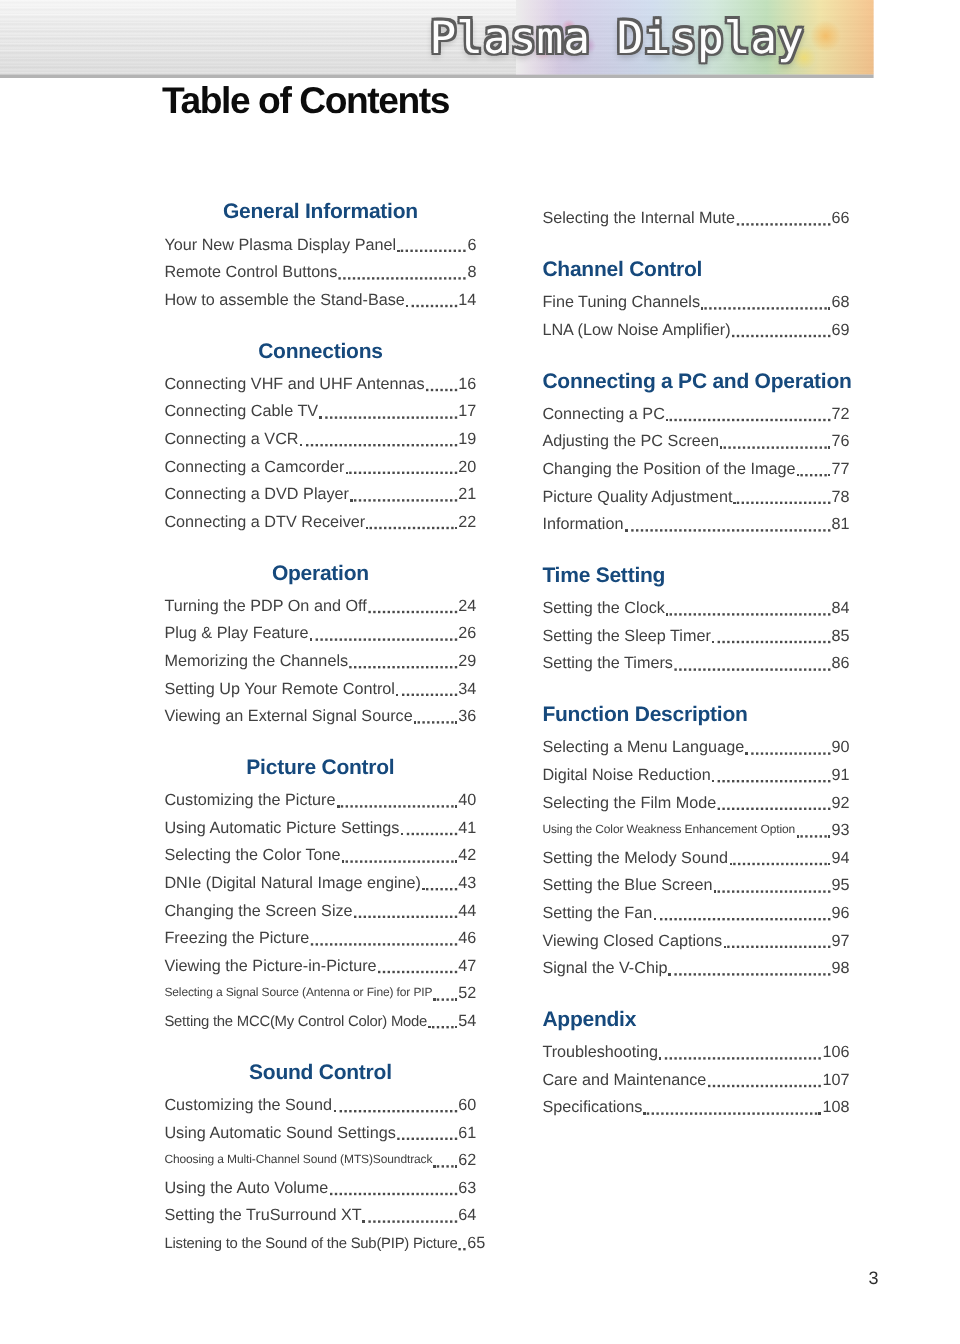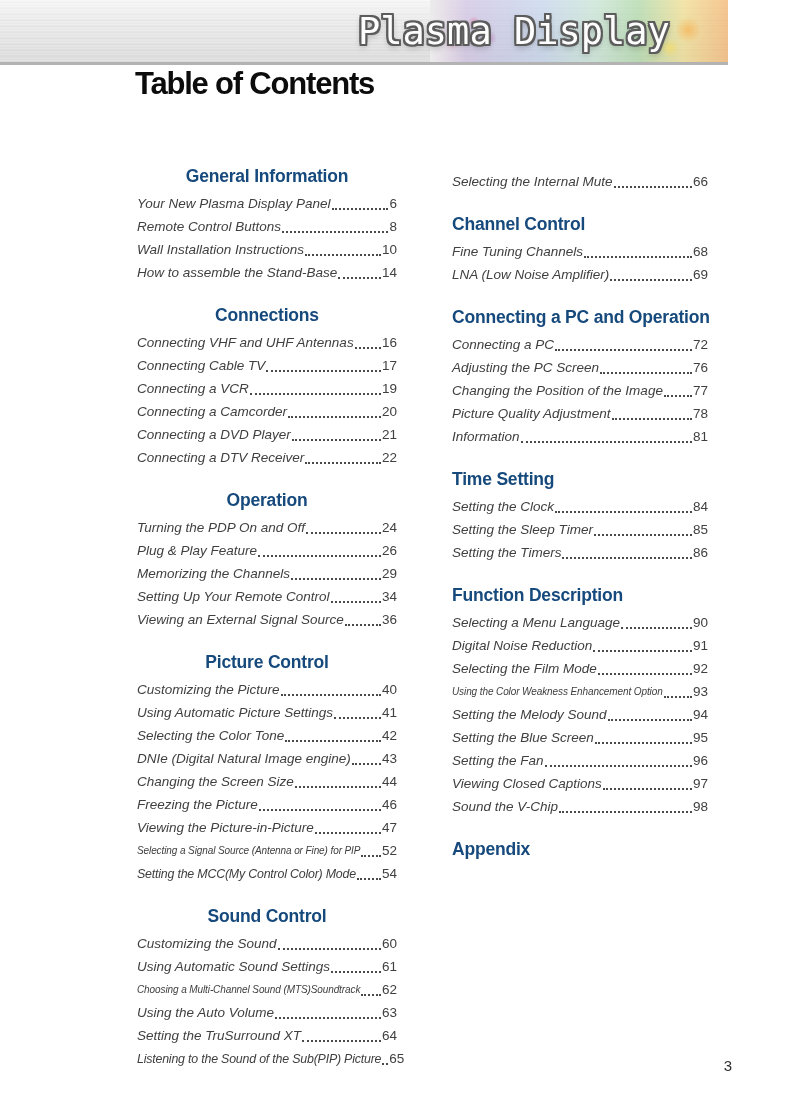--- a/index.html
+++ b/index.html
@@ -69,21 +69,21 @@
     line-height:22px; margin-top:20px; letter-spacing:-0.2px;
     white-space:nowrap;
   }
   .section:first-child > .section-heading { margin-top:0; }
   .section-items { margin-top:5px; }
 
   .toc-row {
     display:flex; align-items:center;
     height:23px; font-size:13.5px; color:#404040;
   }
-  .toc-label { white-space:nowrap;font-style:italic; }
+  .toc-label { white-space:nowrap; }
   .toc-leader {
     flex:1; min-width:6px; height:11px;
     border-bottom:2px dotted #4a4a4a; margin:0 1px;
   }
   .toc-page { white-space:nowrap; }
   .toc-row.condensed .toc-label { font-size:10px; letter-spacing:-0.1px; }
   .toc-row.tight     .toc-label { font-size:12.4px; letter-spacing:-0.2px; }
 
   
   .page-number {
@@ -110,25 +110,20 @@
           <span class="toc-label">Your New Plasma Display Panel</span>
           <span class="toc-leader"></span>
           <span class="toc-page">6</span>
         </div>
       <div class="toc-row">
           <span class="toc-label">Remote Control Buttons</span>
           <span class="toc-leader"></span>
           <span class="toc-page">8</span>
         </div>
       <div class="toc-row">
-          <span class="toc-label">Wall Installation Instructions</span>
-          <span class="toc-leader"></span>
-          <span class="toc-page">10</span>
-        </div>
-      <div class="toc-row">
           <span class="toc-label">How to assemble the Stand-Base</span>
           <span class="toc-leader"></span>
           <span class="toc-page">14</span>
         </div>
     </div>
   </div>
 
   <div class="section">
     <div class="section-heading">Connections</div>
     <div class="section-items">
@@ -402,26 +397,43 @@
           <span class="toc-label">Setting the Fan</span>
           <span class="toc-leader"></span>
           <span class="toc-page">96</span>
         </div>
       <div class="toc-row">
           <span class="toc-label">Viewing Closed Captions</span>
           <span class="toc-leader"></span>
           <span class="toc-page">97</span>
         </div>
       <div class="toc-row">
-          <span class="toc-label">Sound the V-Chip</span>
+          <span class="toc-label">Signal the V-Chip</span>
           <span class="toc-leader"></span>
           <span class="toc-page">98</span>
         </div>
     </div>
   </div>
 
   <div class="section">
     <div class="section-heading">Appendix</div>
+    <div class="section-items">
+      <div class="toc-row">
+          <span class="toc-label">Troubleshooting</span>
+          <span class="toc-leader"></span>
+          <span class="toc-page">106</span>
+        </div>
+      <div class="toc-row">
+          <span class="toc-label">Care and Maintenance</span>
+          <span class="toc-leader"></span>
+          <span class="toc-page">107</span>
+        </div>
+      <div class="toc-row">
+          <span class="toc-label">Specifications</span>
+          <span class="toc-leader"></span>
+          <span class="toc-page">108</span>
+        </div>
+    </div>
   </div>
 
 </div>
 
 <div class="page-number">3</div>
 
 </body></html>

